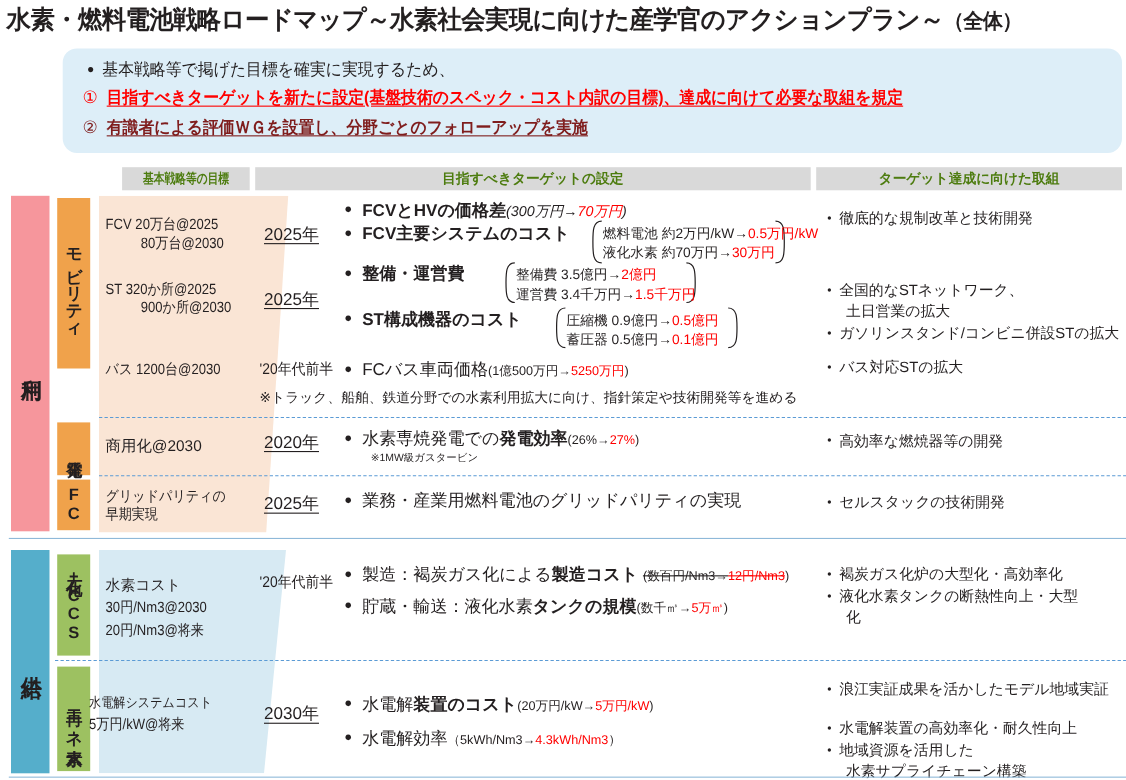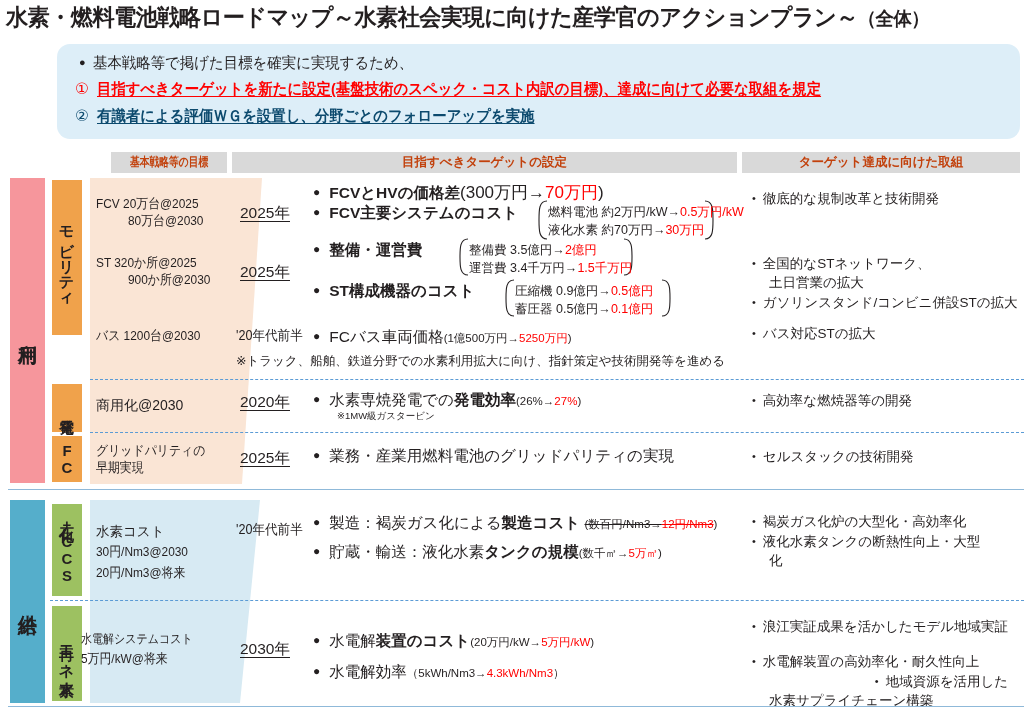--- a/index.html
+++ b/index.html
@@ -24,29 +24,29 @@
 
   
   .intro{
     position:absolute;left:57px;top:44px;width:963px;height:95px;
     background:#ddeef8;border-radius:13px;
   }
   .intro-line{position:absolute;white-space:nowrap;}
   .i0{left:22px;top:9px;font-size:15.5px;}
   .i0 .bul{font-size:11px;vertical-align:2px;margin-right:7px;}
   .i1{left:18px;top:35px;font-size:15.5px;color:#ff0000;font-weight:bold;}
-  .i2{left:18px;top:62px;font-size:15.5px;color:#0c4a6e;font-weight:bold;}
+  .i2{left:18px;top:62px;font-size:15.5px;color:#7f1d1d;font-weight:bold;}
   .num{display:inline-block;width:22px;font-weight:normal;}
   .ul{text-decoration:underline;text-underline-offset:2px;}
   .cond{display:inline-block;transform:scaleX(0.93);transform-origin:left center;}
 
   
   .hdr{
     position:absolute;height:21px;background:#d9d9d9;
-    font-size:12.5px;font-weight:bold;color:#c2410c;
+    font-size:12.5px;font-weight:bold;color:#4d7c0f;
     display:flex;align-items:center;justify-content:center;
   }
   .hdr1{left:111px;top:152px;width:116px;}
   .hdr1 span{transform:scaleX(0.78);transform-origin:center;display:inline-block;white-space:nowrap;}
   .hdr2{left:232px;top:152px;width:505px;}
   .hdr3{left:742px;top:152px;width:278px;}
 
   
   .catbar{
     position:absolute;width:35px;
@@ -84,21 +84,21 @@
     position:absolute;font-size:15.5px;color:#231f20;
     text-decoration:underline;text-underline-offset:3px;white-space:nowrap;
   }
   .year.small{font-size:14px;}
   .year.small span{display:inline-block;transform:scaleX(0.9);transform-origin:left center;}
 
   
   .tgt{position:absolute;font-size:15.5px;line-height:1.35;white-space:nowrap;color:#231f20;}
   .tgt b{font-weight:bold;}
   .bullet{font-size:12px;vertical-align:2px;margin-right:9px;}
-  .sub{font-size:17px;}
+  .sub{font-size:13px;font-style:italic;}
   .sub2{font-size:11.5px;}
   .red{color:#ff0000;}
   .note{position:absolute;font-size:12.5px;color:#231f20;white-space:nowrap;}
   .tiny{position:absolute;font-size:9.5px;color:#231f20;white-space:nowrap;}
 
   
   .brace{position:absolute;font-size:12.5px;line-height:1.45;white-space:nowrap;}
   .brace .lbl{display:inline-block;}
   .bracket{position:absolute;}
 
@@ -322,21 +322,21 @@
     <span class="dot">•</span><span>セルスタックの技術開発</span>
   </div>
   <div class="act" style="left:752px;top:513px;">
     <span class="dot">•</span><span>褐炭ガス化炉の大型化・高効率化</span>
     <span style="display:block;margin-top:1px;"><span class="dot">•</span><span>液化水素タンクの断熱性向上・大型</span></span>
     <span class="ind">化</span>
   </div>
   <div class="act" style="left:752px;top:618px;">
     <span class="dot">•</span><span>浪江実証成果を活かしたモデル地域実証</span>
     <span style="display:block;margin-top:16px;"><span class="dot">•</span><span>水電解装置の高効率化・耐久性向上</span></span>
-    <span style="display:block;margin-top:1px;text-align:right;"><span class="dot">•</span><span>地域資源を活用した</span></span>
+    <span style="display:block;margin-top:1px;"><span class="dot">•</span><span>地域資源を活用した</span></span>
     <span class="ind">水素サプライチェーン構築</span>
   </div>
 
   <div class="dash" style="left:90px;top:379px;width:934px;"></div>
   <div class="dash" style="left:90px;top:432px;width:934px;"></div>
   <div class="solid" style="left:8px;top:489px;width:1016px;"></div>
   <div class="dash" style="left:50px;top:600px;width:974px;"></div>
   <div class="solid" style="left:8px;top:706px;width:1016px;"></div>
 
 </div>

